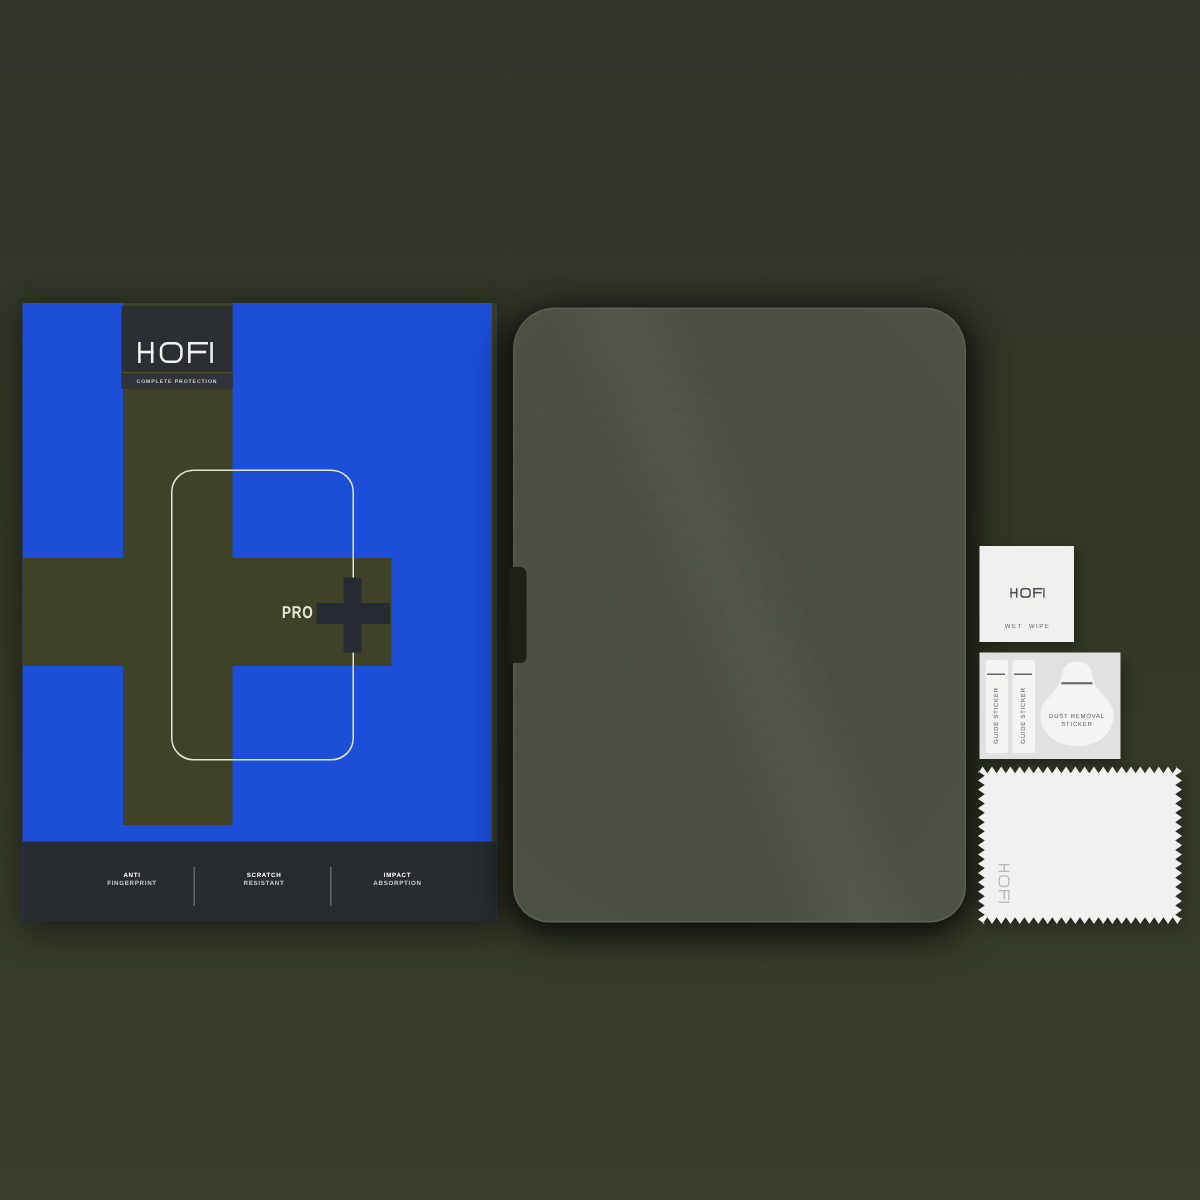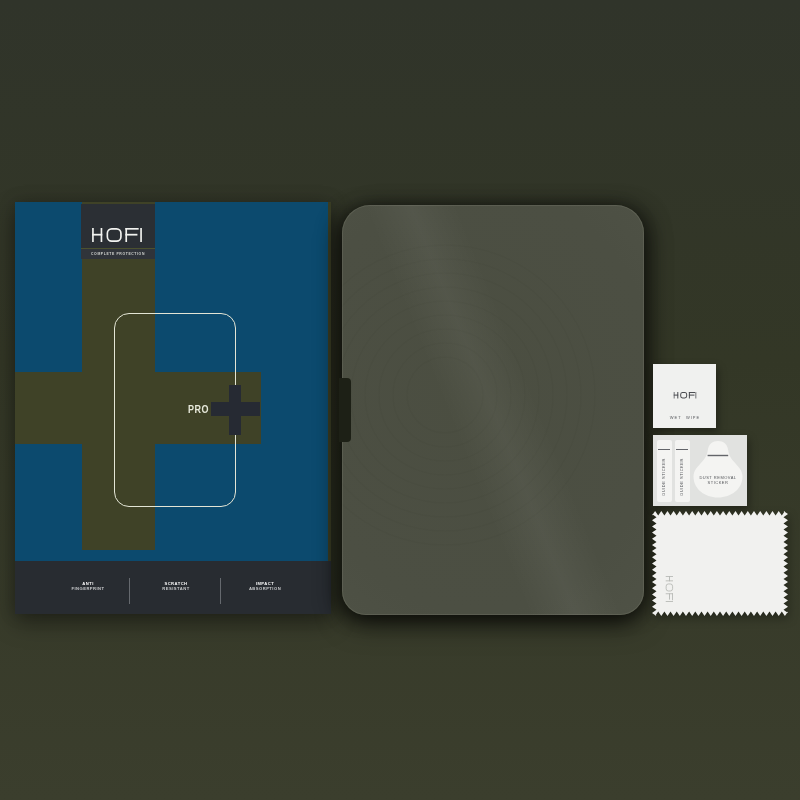--- a/index.html
+++ b/index.html
@@ -2,21 +2,21 @@
 <html><head>
 <meta charset="utf-8">
 <style>
   html,body{margin:0;padding:0;-webkit-font-smoothing:antialiased;}
   body{width:800px;height:800px;overflow:hidden;position:relative;
        font-family:"Liberation Sans",sans-serif;
        background:linear-gradient(180deg,#30342a 0%,#333726 45%,#3b3e2d 100%);}
   .abs{position:absolute;}
 
   
-  #box{left:15px;top:202px;width:316px;height:412px;background:#0c4a6e;
+  #box{left:15px;top:202px;width:316px;height:412px;background:#1d4ed8;
        box-shadow:0 9px 22px rgba(0,0,0,.38), 0 0 16px rgba(0,0,0,.18);}
   #box .vbar{position:absolute;left:66.5px;top:0;width:73.5px;height:348px;background:#3f4227;}
   #box .hband{position:absolute;left:0;top:170px;width:246px;height:72px;background:#3f4227;}
   #box .redge{position:absolute;right:0;top:0;width:3px;height:100%;background:#3a3d24;}
 
   #hofiblock{position:absolute;left:66px;top:2px;width:74.3px;height:55px;background:#2b2f34;}
   #hofiblock .logo{position:absolute;left:11.3px;top:24.3px;width:50px;height:14px;}
   #hofiblock .divid{position:absolute;left:0;top:43.5px;width:100%;height:1.5px;background:#4c512f;}
   #hofiblock .cp{position:absolute;left:0;top:45px;width:100%;height:10px;background:#30343a;}
   #hofiblock .cp span{position:absolute;left:50%;top:50%;transform:translate(-50%,-50%) scale(.38);

